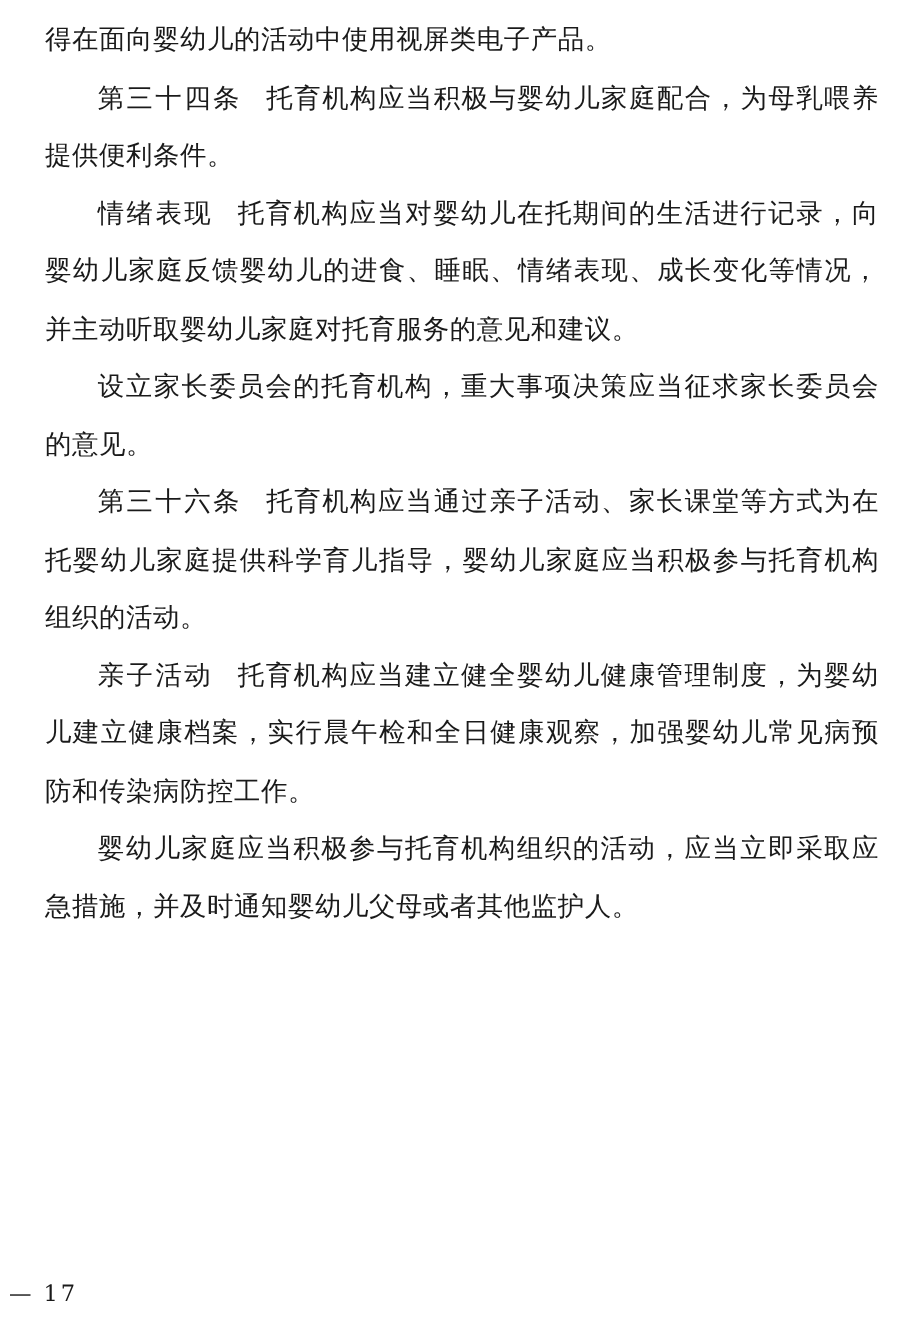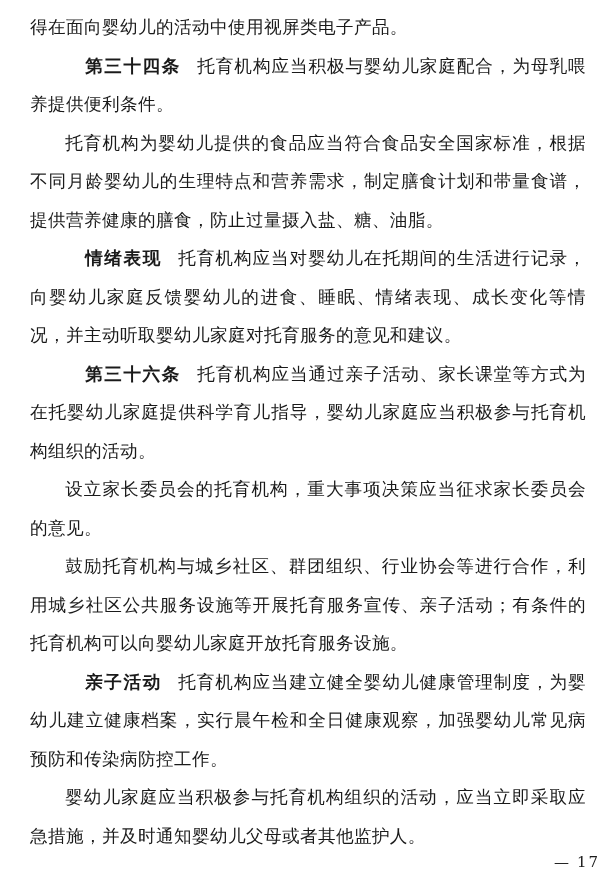--- a/index.html
+++ b/index.html
@@ -27,63 +27,60 @@
     line-height: 38.5px;
     text-align: justify;
     text-justify: inter-ideograph;
     letter-spacing: 0.4px;
   }
   .para {
     margin: 0;
     text-indent: 2em;
   }
   .art-label {
-    font-weight: bold;
+    font-weight: normal;
     letter-spacing: 1px;
-    margin-left: 20px;
   }
   .art-gap {
     display: inline-block;
     width: 0.9em;
   }
   .footer {
     position: absolute;
     left: 0;
     right: 0;
     bottom: 16px;
-    text-align: right;
+    text-align: left;
     font-size: 15px;
     font-family: "DejaVu Serif", "Liberation Serif", serif;
     color: #1a1a1a;
     letter-spacing: 2px;
   }
   .footer .dash {
     display: inline-block;
     margin: 0 6px;
   }
 </style>
 </head>
 <body>
 
 <div class="page">
   <div class="doc-body">
 
     <p class="para" style="text-indent:0;"><span>得在面向婴幼儿的活动中使用视屏类电子产品。</span></p>
 
     <p class="para"><span class="art-label">第三十四条</span><span class="art-gap"></span><span>托育机构应当积极与婴幼儿家庭配合，为母乳喂养提供便利条件。</span></p>
 
-    <p class="para"><span>托育机构为婴幼儿提供的食品应当符合食品安全国家标准，根据不同月龄婴幼儿的生理特点和营养需求，制定膳食计划和带量食谱，提供营养健康的膳食，防止过量摄入盐、糖、油脂。</span></p>
 
     <p class="para"><span class="art-label">情绪表现</span><span class="art-gap"></span><span>托育机构应当对婴幼儿在托期间的生活进行记录，向婴幼儿家庭反馈婴幼儿的进食、睡眠、情绪表现、成长变化等情况，并主动听取婴幼儿家庭对托育服务的意见和建议。</span></p>
 
+    <p class="para"><span>设立家长委员会的托育机构，重大事项决策应当征求家长委员会的意见。</span></p>
+
     <p class="para"><span class="art-label">第三十六条</span><span class="art-gap"></span><span>托育机构应当通过亲子活动、家长课堂等方式为在托婴幼儿家庭提供科学育儿指导，婴幼儿家庭应当积极参与托育机构组织的活动。</span></p>
 
-    <p class="para"><span>设立家长委员会的托育机构，重大事项决策应当征求家长委员会的意见。</span></p>
-
-    <p class="para"><span>鼓励托育机构与城乡社区、群团组织、行业协会等进行合作，利用城乡社区公共服务设施等开展托育服务宣传、亲子活动；有条件的托育机构可以向婴幼儿家庭开放托育服务设施。</span></p>
 
     <p class="para"><span class="art-label">亲子活动</span><span class="art-gap"></span><span>托育机构应当建立健全婴幼儿健康管理制度，为婴幼儿建立健康档案，实行晨午检和全日健康观察，加强婴幼儿常见病预防和传染病防控工作。</span></p>
 
     <p class="para"><span>婴幼儿家庭应当积极参与托育机构组织的活动，应当立即采取应急措施，并及时通知婴幼儿父母或者其他监护人。</span></p>
 
   </div>
 
   <div class="footer">
     <span class="dash">—</span><span>17</span>
   </div>

